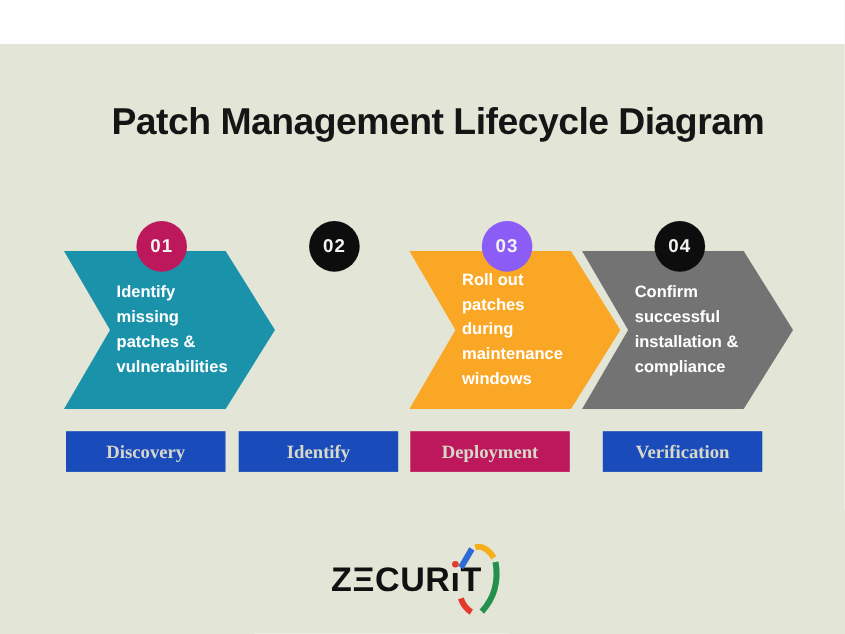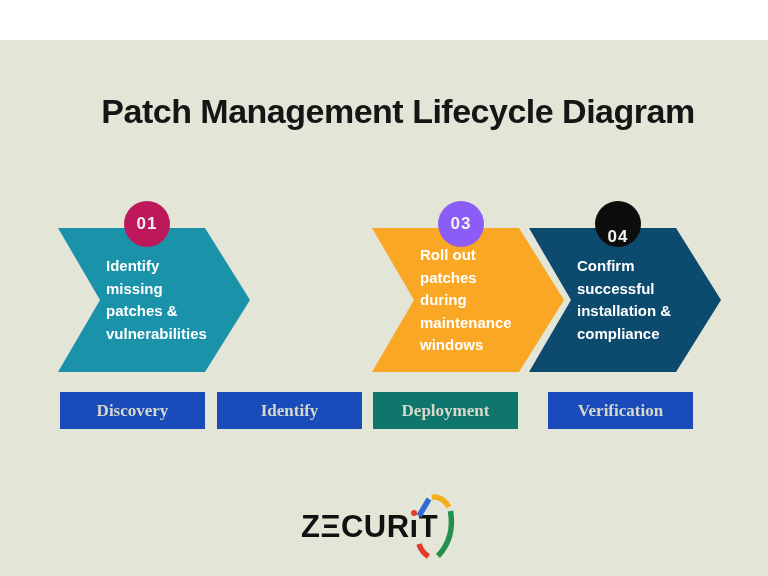--- a/index.html
+++ b/index.html
@@ -141,45 +141,48 @@
 patches &amp;
 vulnerabilities</div>
   </div>
   <div class="badge badge-1" style="background-color: #be185d;">
     <span>01</span>
   </div>
   <div class="stage stage-1" style="background-color: rgb(26, 75, 187);">
     <span>Discovery</span>
   </div>
 
+  <div class="badge badge-2" style="background-color: rgb(13, 13, 13);">
+    <span>02</span>
+  </div>
   <div class="stage stage-2" style="background-color: rgb(26, 75, 187);">
     <span>Identify</span>
   </div>
 
   <div class="chev chev-3" style="background-color: rgb(249, 167, 36);">
     <div class="desc">Roll out
 patches
 during
 maintenance
 windows</div>
   </div>
   <div class="badge badge-3" style="background-color: #8b5cf6;">
     <span>03</span>
   </div>
-  <div class="stage stage-3" style="background-color: #0f766e;">
+  <div class="stage stage-3" style="background-color: #be185d;">
     <span>Deployment</span>
   </div>
 
-  <div class="chev chev-4" style="background-color: #0c4a6e;">
+  <div class="chev chev-4" style="background-color: #737373;">
     <div class="desc">Confirm
 successful
 installation &amp;
 compliance</div>
   </div>
-  <div class="badge badge-4" style="background-color: rgb(13, 13, 13); align-items: flex-end;">
+  <div class="badge badge-4" style="background-color: rgb(13, 13, 13);">
     <span>04</span>
   </div>
   <div class="stage stage-4" style="background-color: rgb(26, 75, 187);">
     <span>Verification</span>
   </div>
 
   <div class="logo">
     <div class="logo-text">
       <span>ZΞCUR</span><span class="logo-i"><span class="dot" style="background-color: rgb(226, 58, 43);"></span><span>ı</span></span><span>T</span>
     </div>

